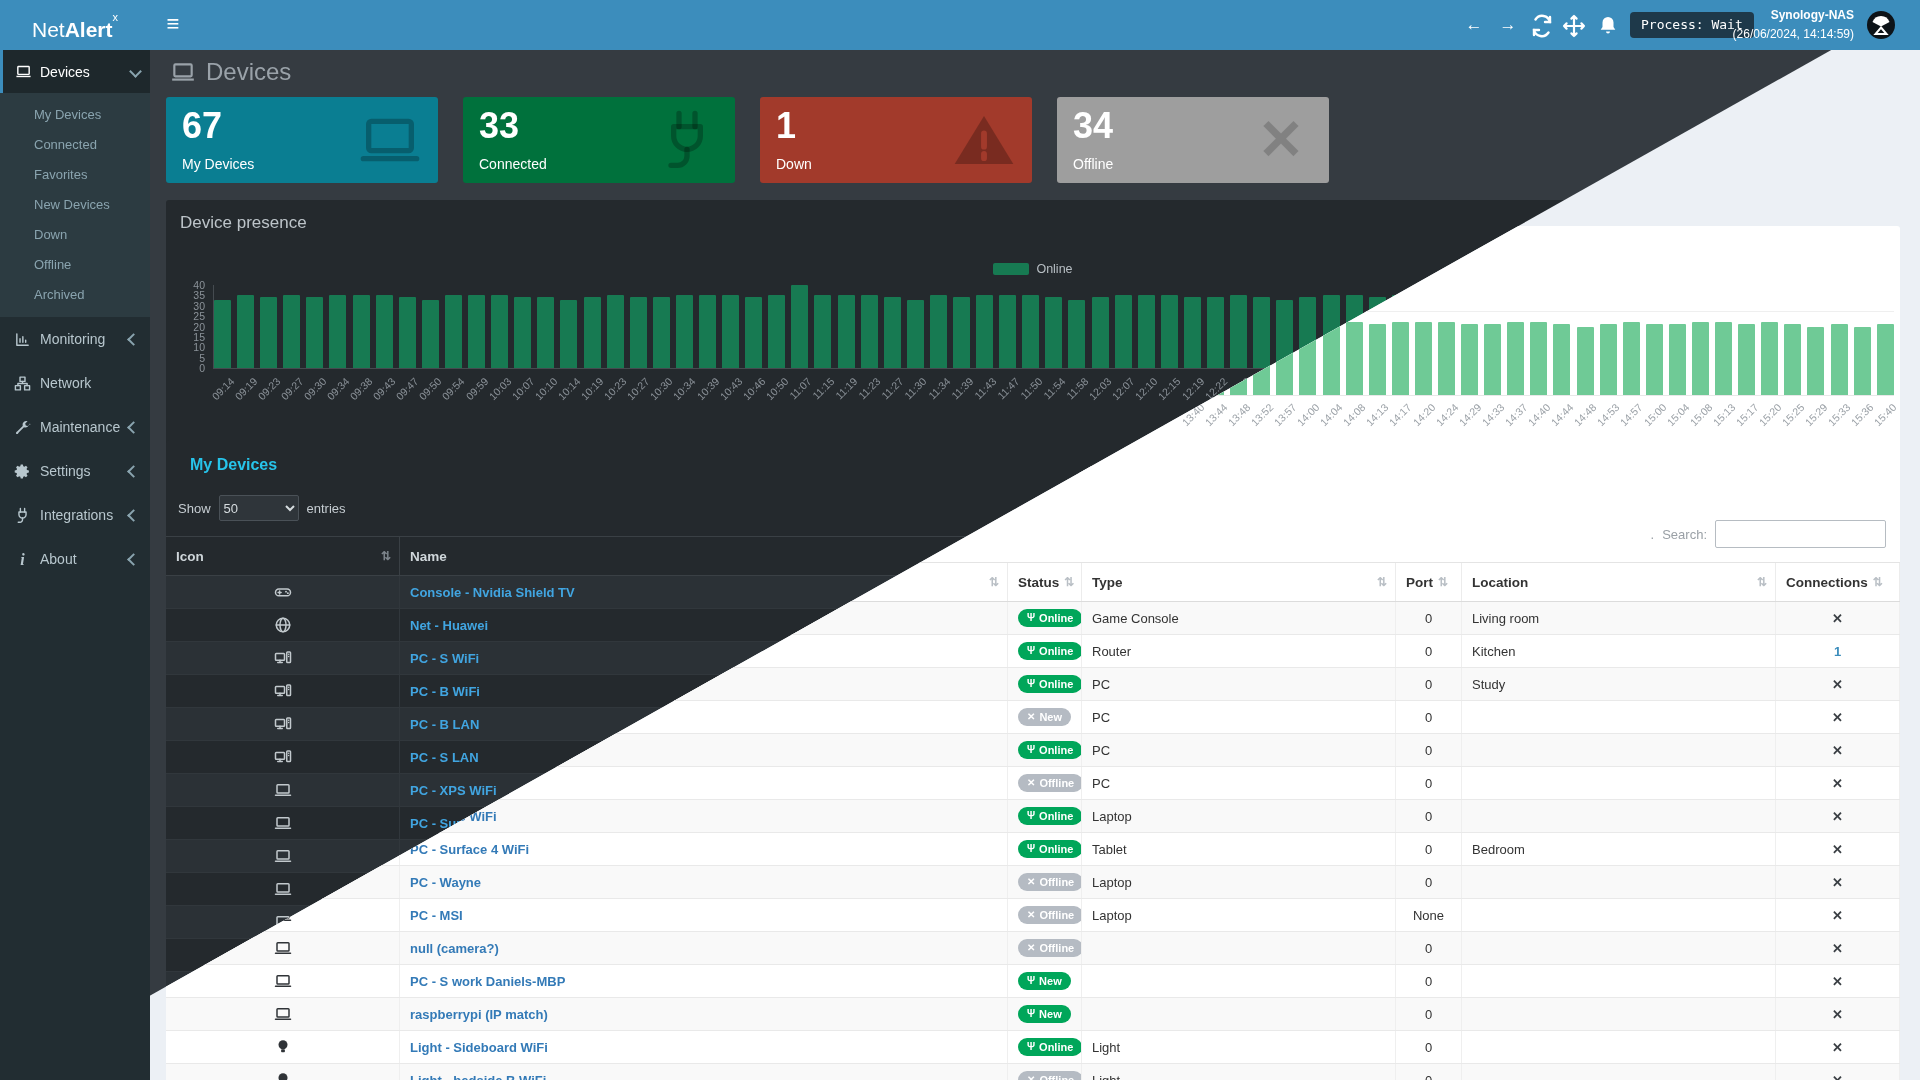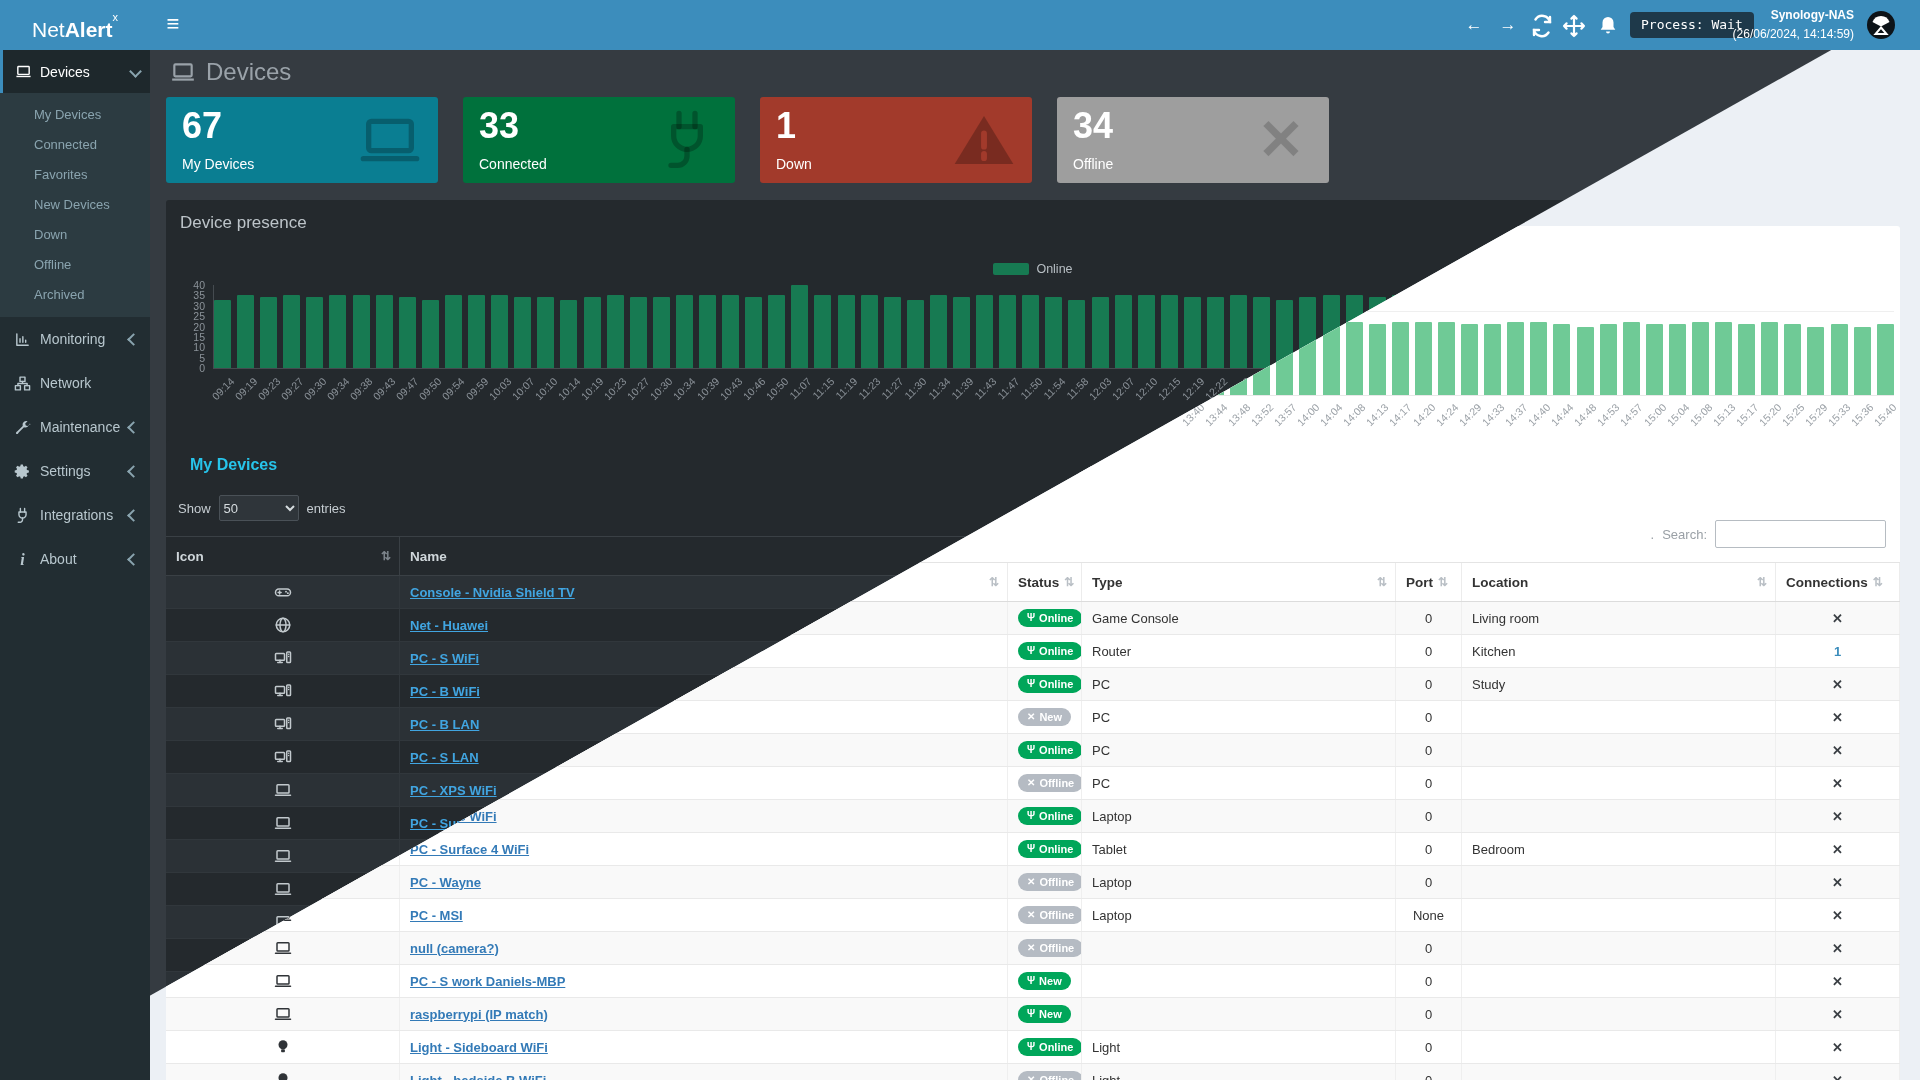--- a/index.html
+++ b/index.html
@@ -93,21 +93,21 @@
   .trow{height:32px;border-bottom:1px solid #31373c;}
   .app.dark .trow:nth-child(odd){background:#2b3136;}
   .app.light .trow{border-bottom:1px solid #e9e9e9;}
   .app.light .trow:nth-child(odd){background:#f9f9f9;}
   .td{display:flex;align-items:center;padding:0 10px;font-size:13px;color:#c6cdd2;border-right:1px solid #31373c;overflow:hidden;}
   .app.light .td{color:#333;border-right:1px solid #efefef;}
   .td:last-child{border-right:none;}
   .td.center{justify-content:center;padding:0;}
   .dev-ico{width:18px;height:18px;color:#c2c9cd;}
   .app.light .dev-ico{color:#2f3337;}
-  .name-link{font-weight:bold;color:#41a5e1;cursor:pointer;white-space:nowrap;text-decoration:underline;}
+  .name-link{font-weight:bold;color:#41a5e1;cursor:pointer;white-space:nowrap;}
   .app.light .name-link{color:#337ab7;}
   .badge{display:inline-flex;align-items:center;gap:4px;padding:3px 9px;border-radius:10px;font-size:11px;font-weight:bold;color:#fff;cursor:pointer;white-space:nowrap;}
   .badge .bico{font-size:10px;line-height:10px;}
   .st-online,.st-new_green{background:#00a65a;}
   .st-offline,.st-new_gray{background:#b5bbc3;}
   .conn-x{color:#3a3f44;font-weight:bold;font-size:13px;cursor:pointer;}
   .app.dark .conn-x{color:#c6cdd2;}
   .conn-link{color:#3c8dbc;font-weight:bold;font-size:13px;cursor:pointer;}
 </style>
 </head>

